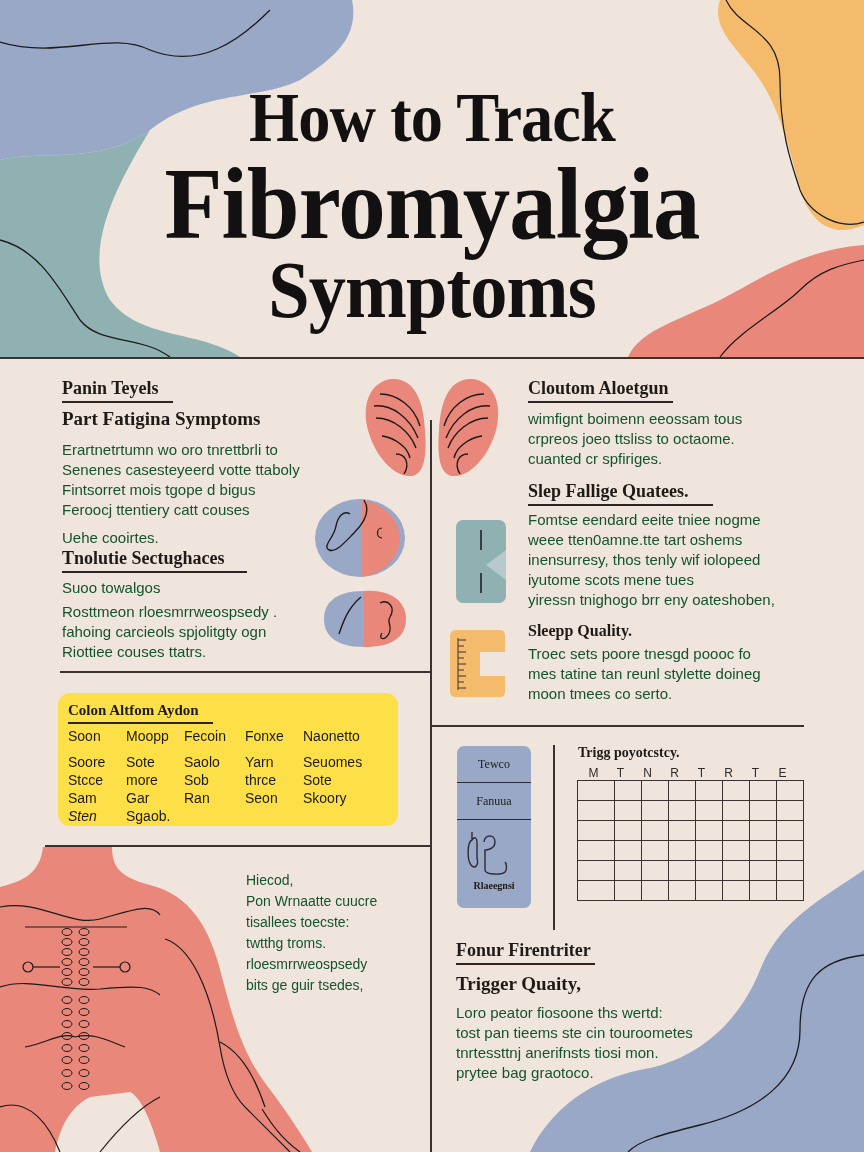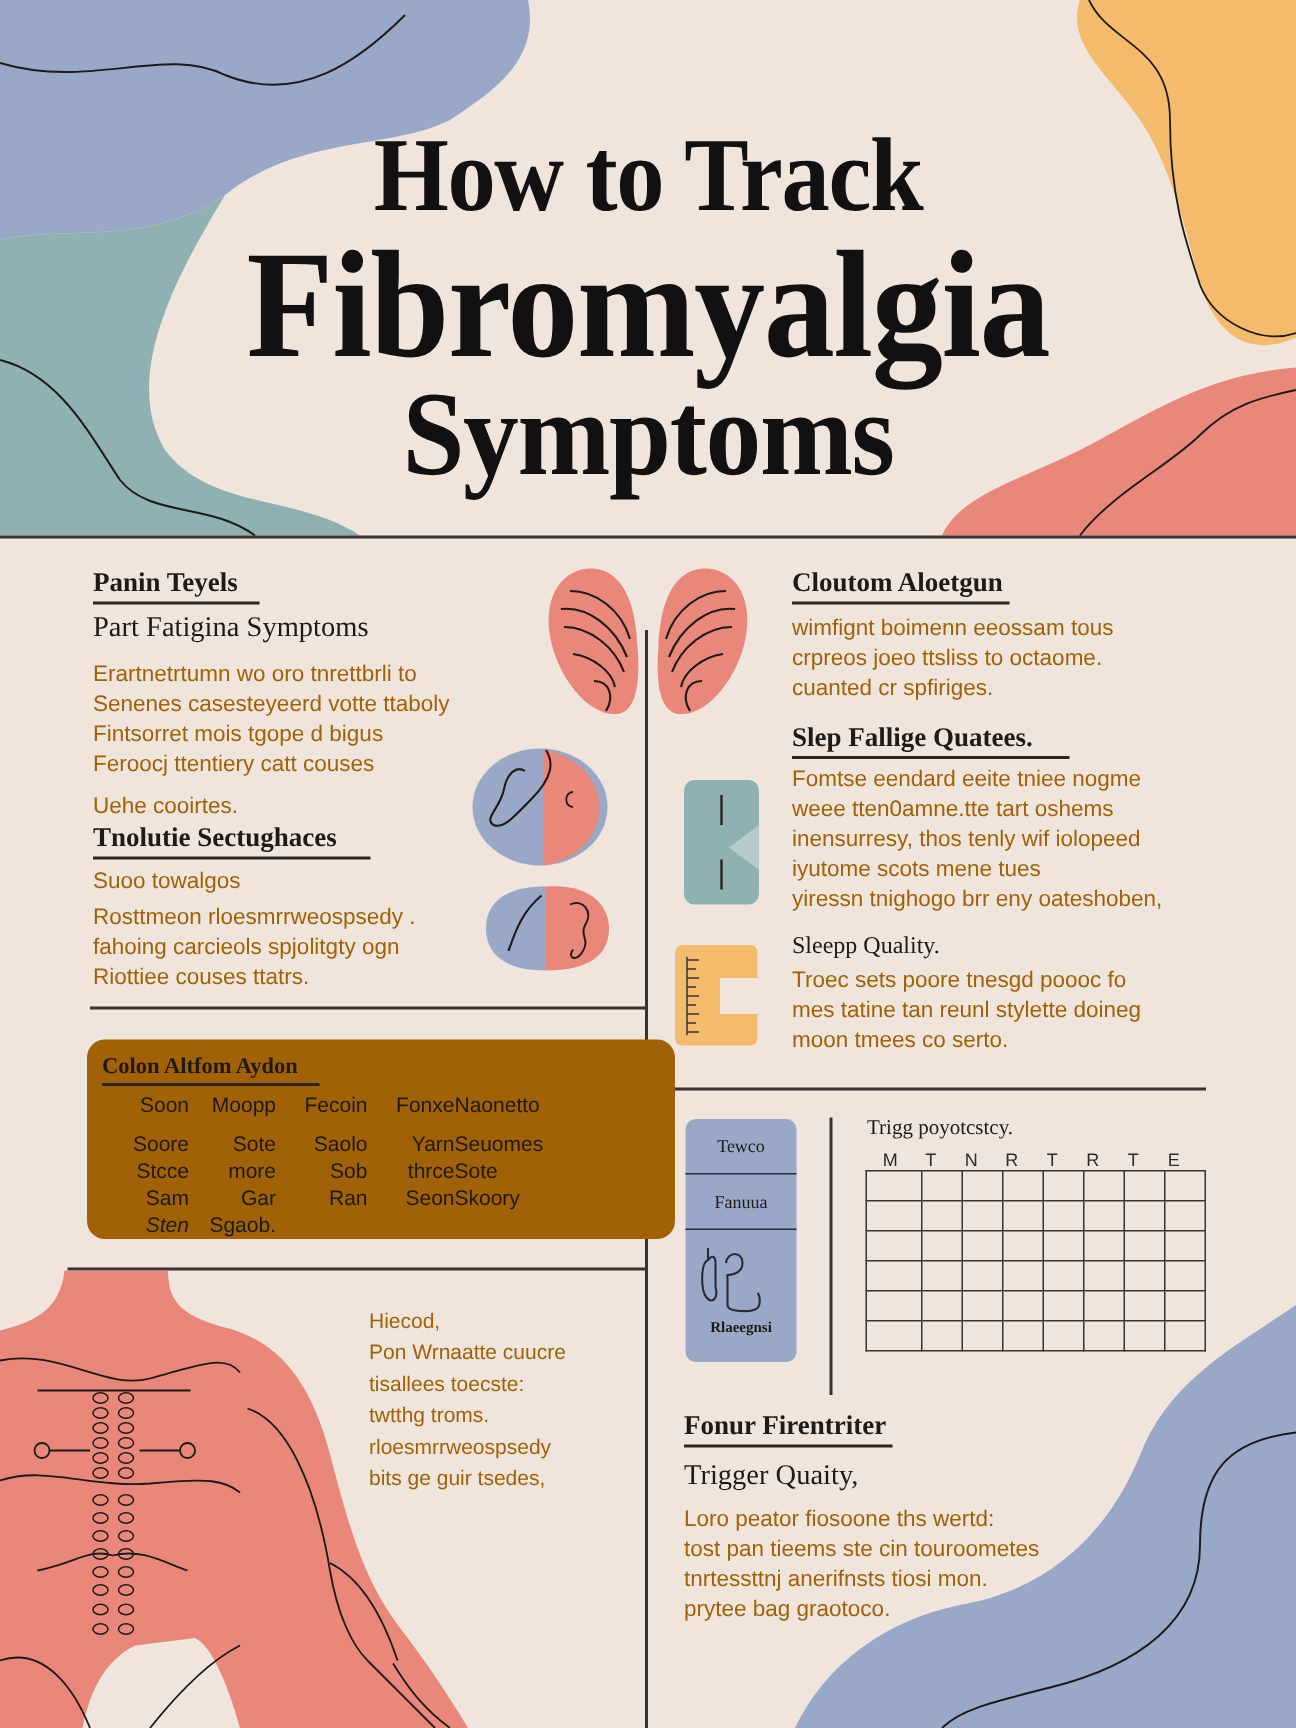--- a/index.html
+++ b/index.html
@@ -6,23 +6,23 @@
   body { width:864px; height:1152px; position:relative; overflow:hidden; background:#efe5dc; font-family:"Liberation Sans", sans-serif; color:#1d1a18; }
   .abs { position:absolute; }
   svg.bg { position:absolute; left:0; top:0; }
   .title { position:absolute; left:0; width:864px; text-align:center; font-family:"Liberation Serif", serif; font-weight:bold; color:#121010; }
   .t1 { top:78px; font-size:70px; letter-spacing:-1px; transform:scaleX(0.92); }
   .t2 { top:145px; font-size:102px; letter-spacing:-1px; transform:scaleX(0.93); }
   .t3 { top:245px; font-size:80px; letter-spacing:-1px; transform:scaleX(0.93); }
   .hline { position:absolute; height:2px; background:#3a3230; }
   .vline { position:absolute; width:2px; background:#3a3230; }
   .h-ul { font-family:"Liberation Serif", serif; font-weight:bold; font-size:18px; border-bottom:2px solid #2a2422; display:inline-block; padding-bottom:2px; padding-right:14px; }
-  .h-b { font-family:"Liberation Serif", serif; font-weight:normal; font-size:18px; }
-  .body { font-size:15px; line-height:20px; color:#a16207; }
-  .card-teal { position:absolute; left:58px; top:693px; width:392px; height:133px; background:#a16207; border-radius:12px; }
+  .h-b { font-family:"Liberation Serif", serif; font-weight:bold; font-size:18px; }
+  .body { font-size:15px; line-height:20px; color:#14532d; }
+  .card-teal { position:absolute; left:58px; top:693px; width:340px; height:133px; background:#fde047; border-radius:12px; }
   .grid-row { display:flex; font-size:14px; line-height:18px; }
   .grid-row span { display:inline-block; }
   .tracker { position:absolute; left:457px; top:746px; width:74px; height:162px; background:#9aa8c8; border-radius:7px; }
   .tracker .cell { height:36px; border-bottom:1.5px solid #2b2a35; font-family:"Liberation Serif", serif; font-weight:normal; font-size:12px; display:flex; align-items:center; justify-content:center; }
   table.cal { position:absolute; left:577px; top:780px; border-collapse:collapse; }
   table.cal td { width:26px; height:19px; border:1.5px solid #3a3230; padding:0; }
   .days { position:absolute; left:580px; top:766px; display:flex; font-size:12px; color:#2e2a28; }
   .days span { width:27px; text-align:center; }
 </style>
 </head>
@@ -146,21 +146,21 @@
       <line x1="8" y1="34" x2="16" y2="34"></line>
       <line x1="8" y1="40" x2="14" y2="40"></line>
       <line x1="8" y1="46" x2="16" y2="46"></line>
       <line x1="8" y1="52" x2="14" y2="52"></line>
       <line x1="8" y1="58" x2="16" y2="58"></line>
   </g>
 </svg>
 
 <div class="card-teal">
   <div style="position:absolute;left:10px;top:6px;" class="h-ul"><span style="font-size:15px;">Colon Altfom Aydon</span></div>
-  <div style="position:absolute;left:10px;top:34px;width:325px;text-align:right;">
+  <div style="position:absolute;left:10px;top:34px;width:325px;">
     <div class="grid-row" style="margin-bottom:8px;">
       <span style="width:58px;">Soon</span>
       <span style="width:58px;">Moopp</span>
       <span style="width:61px;">Fecoin</span>
       <span style="width:58px;">Fonxe</span>
       <span>Naonetto</span>
     </div>
     <div class="grid-row">
       <span style="width:58px;">Soore</span>
         <span style="width:58px;">Sote</span>

